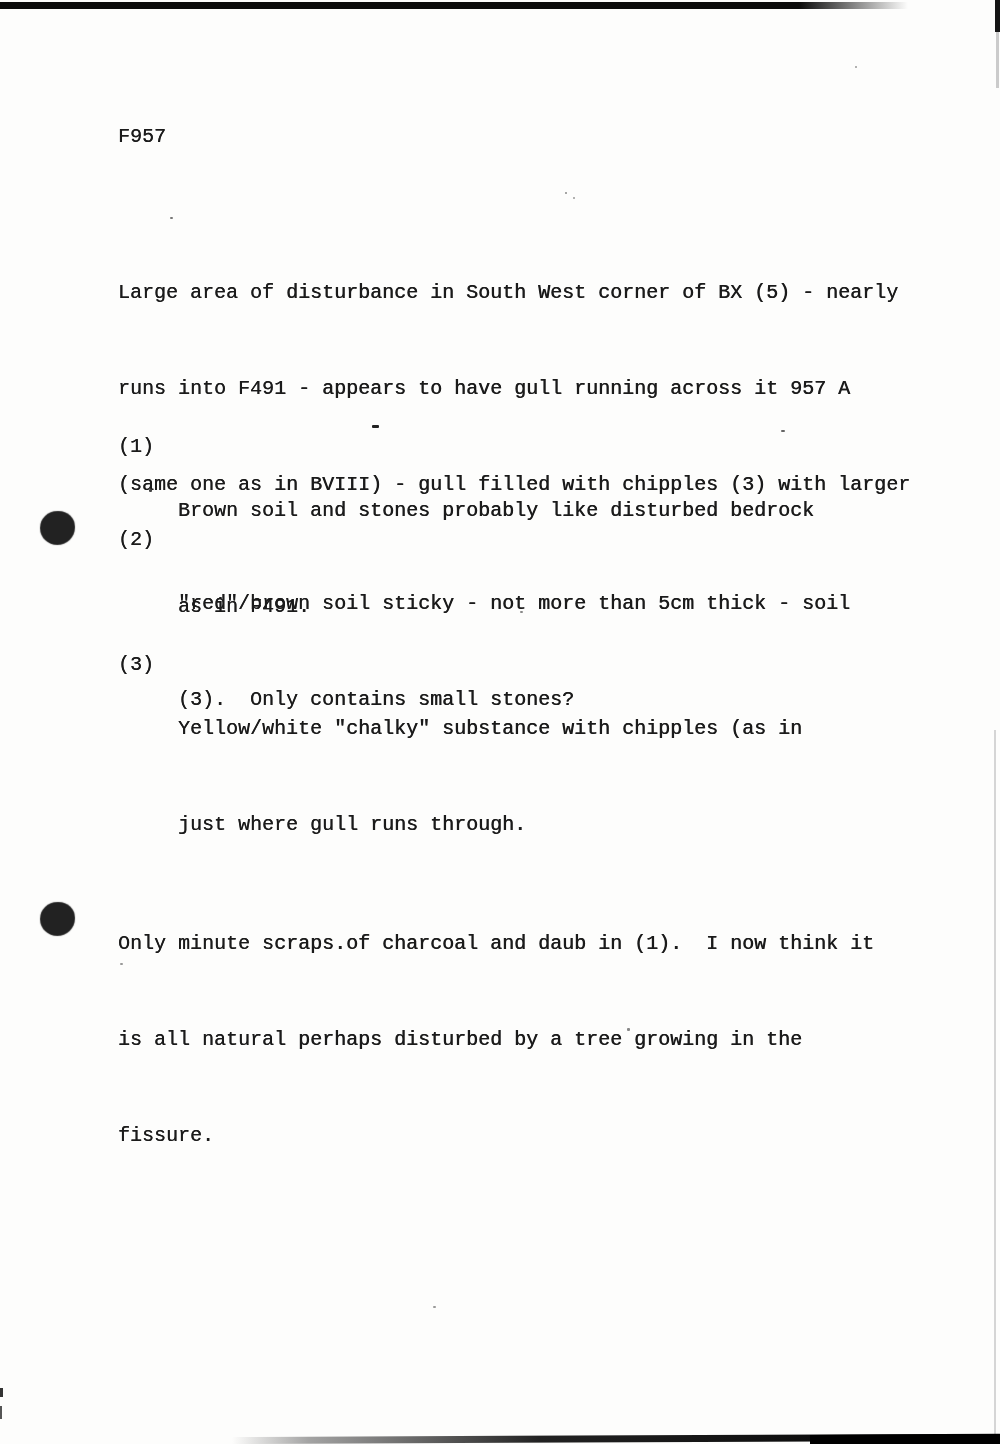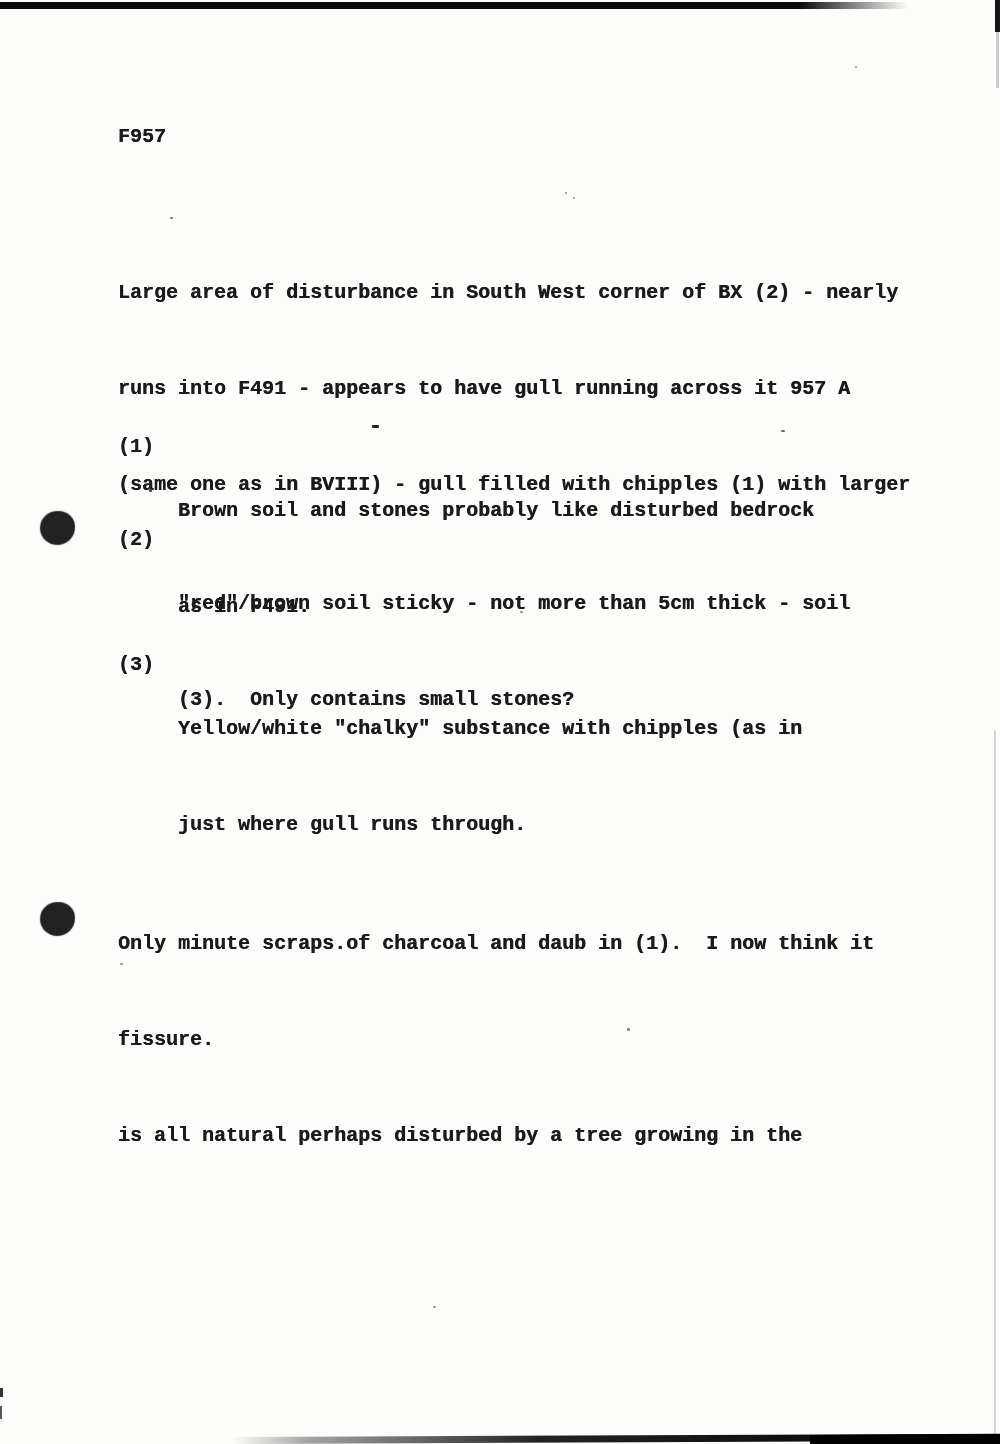--- a/index.html
+++ b/index.html
@@ -5,21 +5,21 @@
   html, body { margin: 0; padding: 0; background: #e8e8e8; }
   .page {
     position: relative;
     width: 1000px;
     height: 1444px;
     background: #fdfdfc;
     overflow: hidden;
     font-family: "Liberation Mono", "DejaVu Sans Mono", monospace;
     color: #1b1b1b;
   }
-  .doc { position: absolute; inset: 0; font-weight: bold; }
+  .doc { position: absolute; inset: 0; }
   .block {
     position: absolute;
     left: 118px;
     font-size: 20px;
     line-height: 32px;
     white-space: pre;
     text-shadow: 0.35px 0 0 currentColor;
   }
   .line { height: 32px; }
   .list-item { display: flex; }
@@ -69,23 +69,23 @@
   <div class="edge-right"></div>
 
   <div class="hole h1"></div>
   <div class="hole h2"></div>
 
   <main class="doc">
 
     <div class="block" style="top:121px">F957</div>
 
     <div class="block" style="top:213px">
-      <div class="line">Large area of disturbance in South West corner of BX (2) - nearly</div>
+      <div class="line">Large area of disturbance in South West corner of BX (5) - nearly</div>
       <div class="line">runs into F491 - appears to have gull running across it 957 A</div>
-      <div class="line">(same one as in BVIII) - gull filled with chipples (1) with larger</div>
+      <div class="line">(same one as in BVIII) - gull filled with chipples (3) with larger</div>
     </div>
 
 
     <div class="block list-item" style="top:431px">
       <span class="num">(1)</span>
       <div>
         <div class="line">Brown soil and stones probably like disturbed bedrock</div>
         <div class="line">as in F491.</div>
       </div>
     </div>
@@ -102,22 +102,22 @@
       <span class="num">(3)</span>
       <div>
         <div class="line">Yellow/white "chalky" substance with chipples (as in</div>
         <div class="line">just where gull runs through.</div>
       </div>
     </div>
 
 
     <div class="block" style="top:864px">
       <div class="line">Only minute scraps.of charcoal and daub in (1).  I now think it</div>
+      <div class="line">is all natural perhaps disturbed by a tree growing in the</div>
       <div class="line">fissure.</div>
-      <div class="line">is all natural perhaps disturbed by a tree growing in the</div>
     </div>
 
   </main>
 
   <div class="speck" style="left:170px;top:217px;width:3px;height:2px;background:#777"></div>
   <div class="speck" style="left:565px;top:192px;width:2px;height:2px;background:#888"></div>
   <div class="speck" style="left:573px;top:197px;width:2px;height:2px;background:#999"></div>
   <div class="speck" style="left:855px;top:66px;width:2px;height:2px;background:#999"></div>
   <div class="speck" style="left:372px;top:425px;width:7px;height:3px;background:#222"></div>
   <div class="speck" style="left:149px;top:489px;width:3px;height:3px;background:#444"></div>

